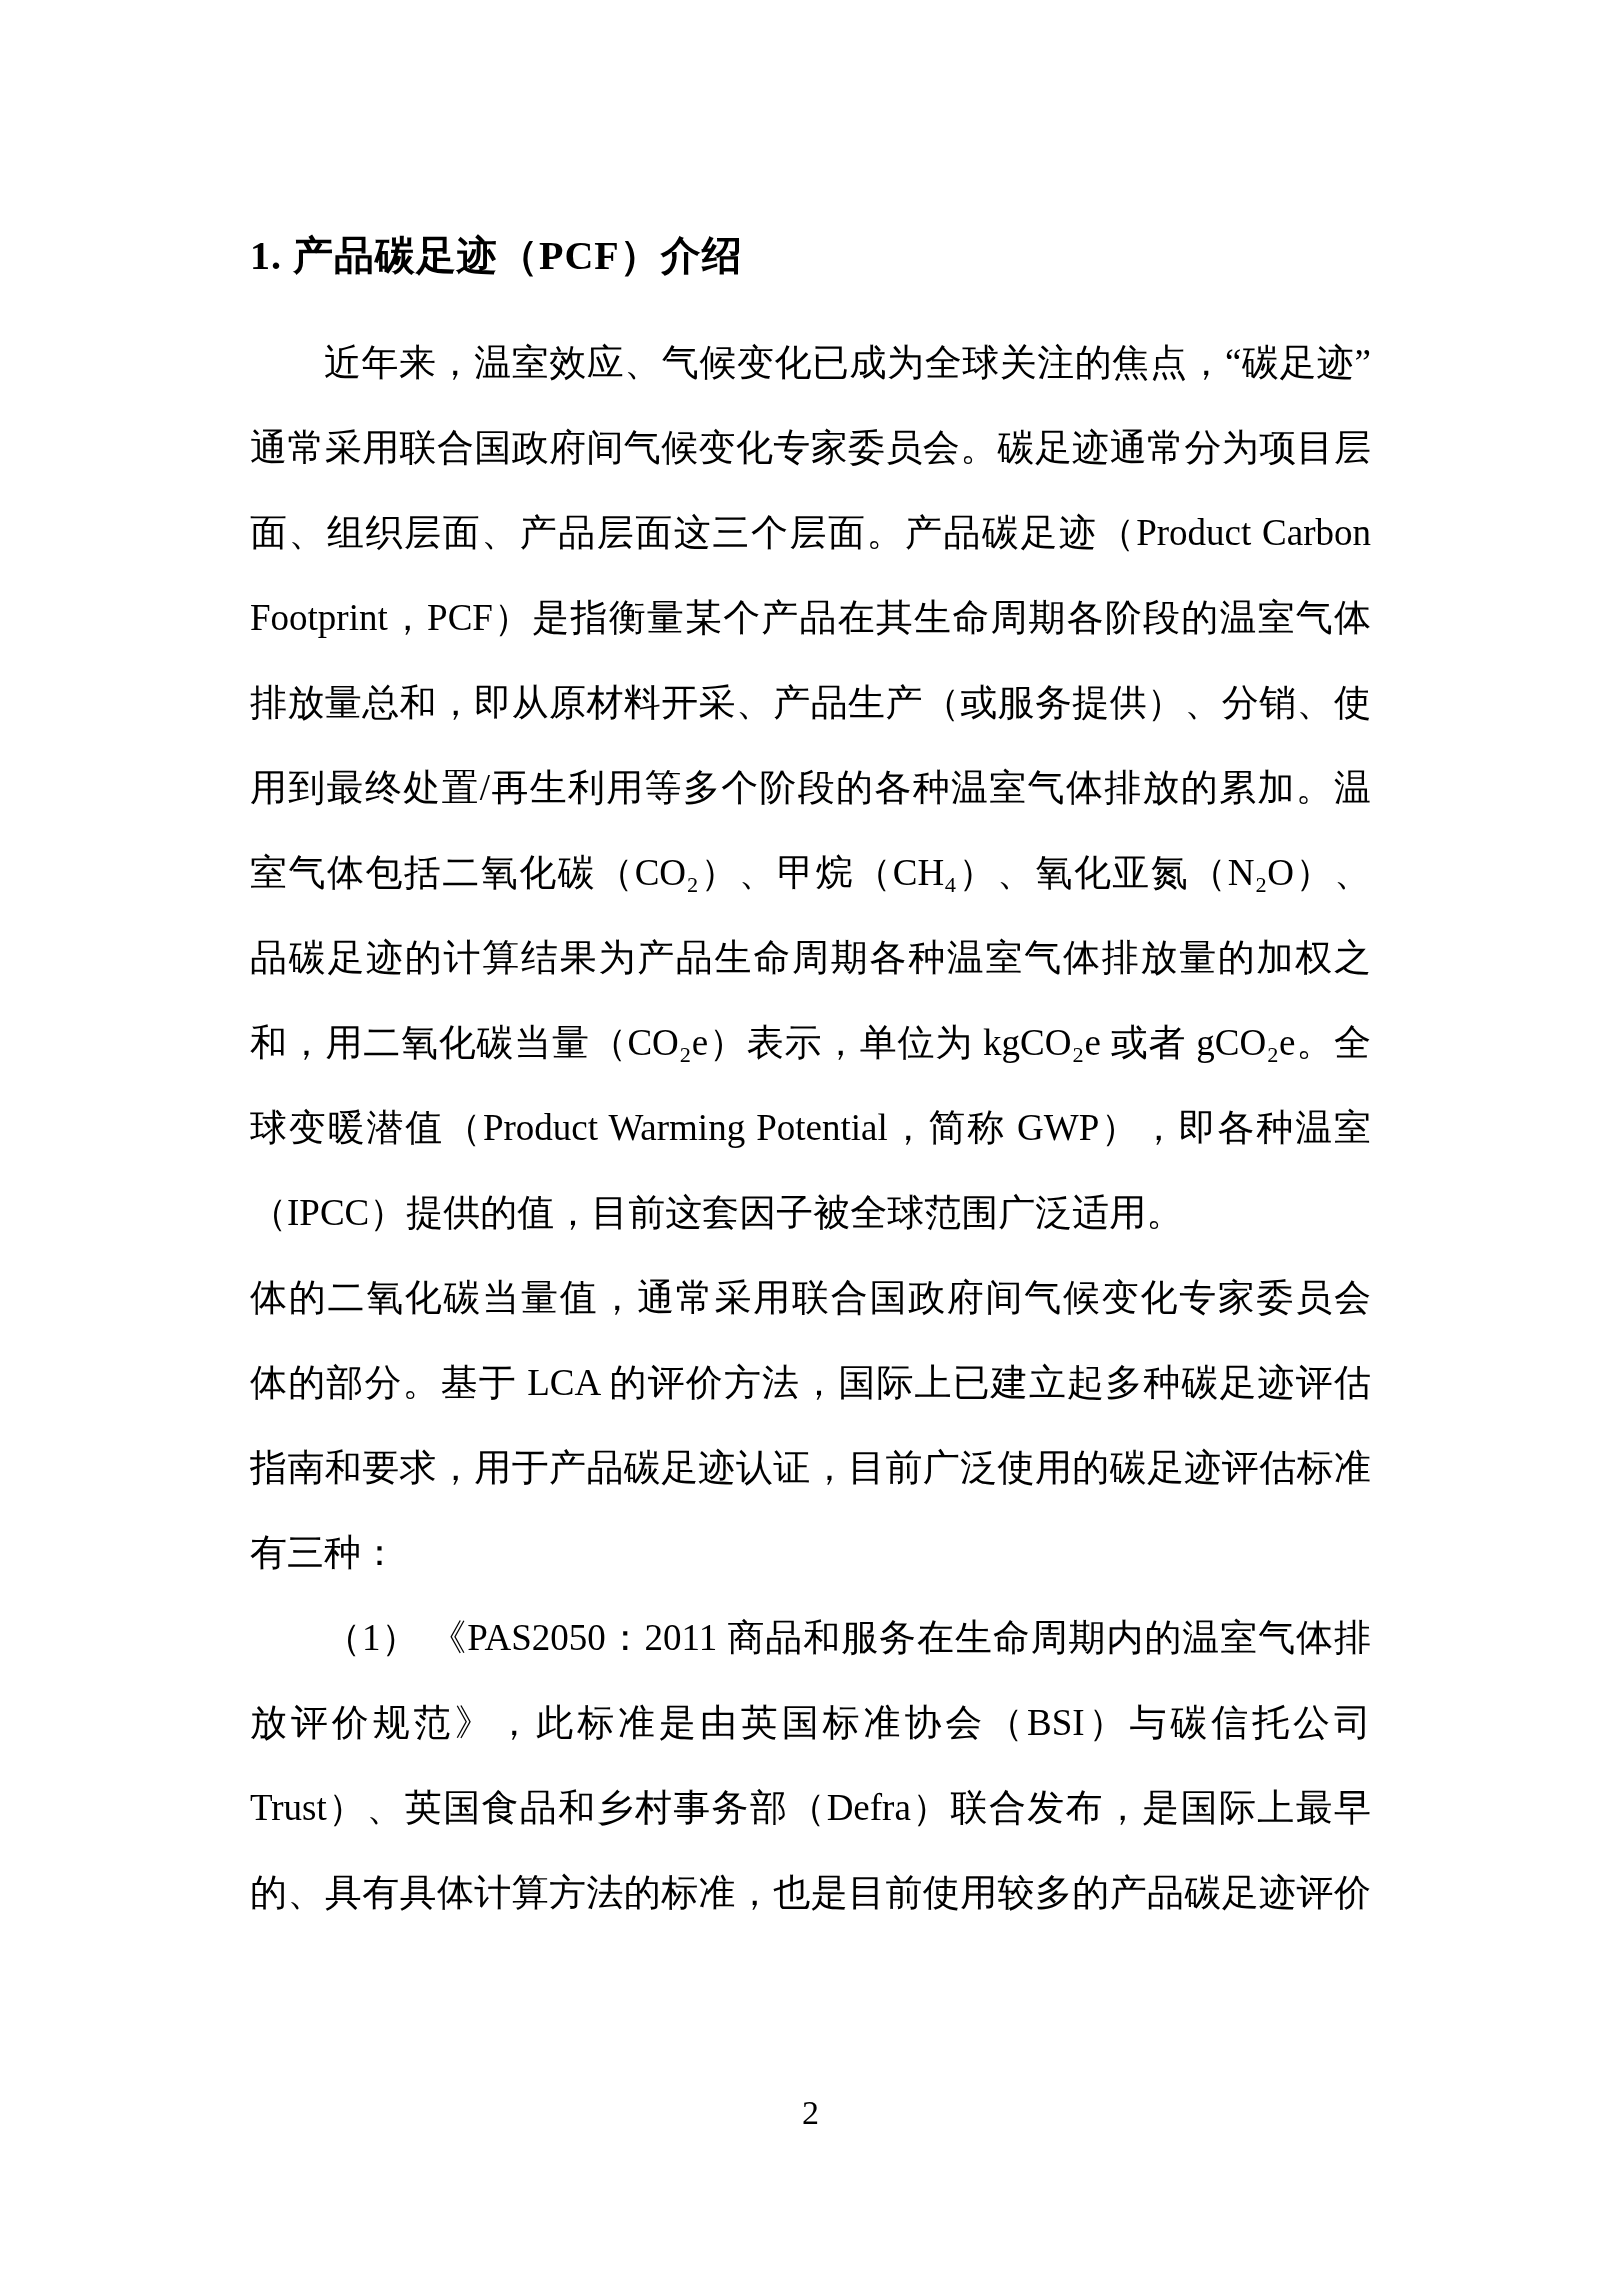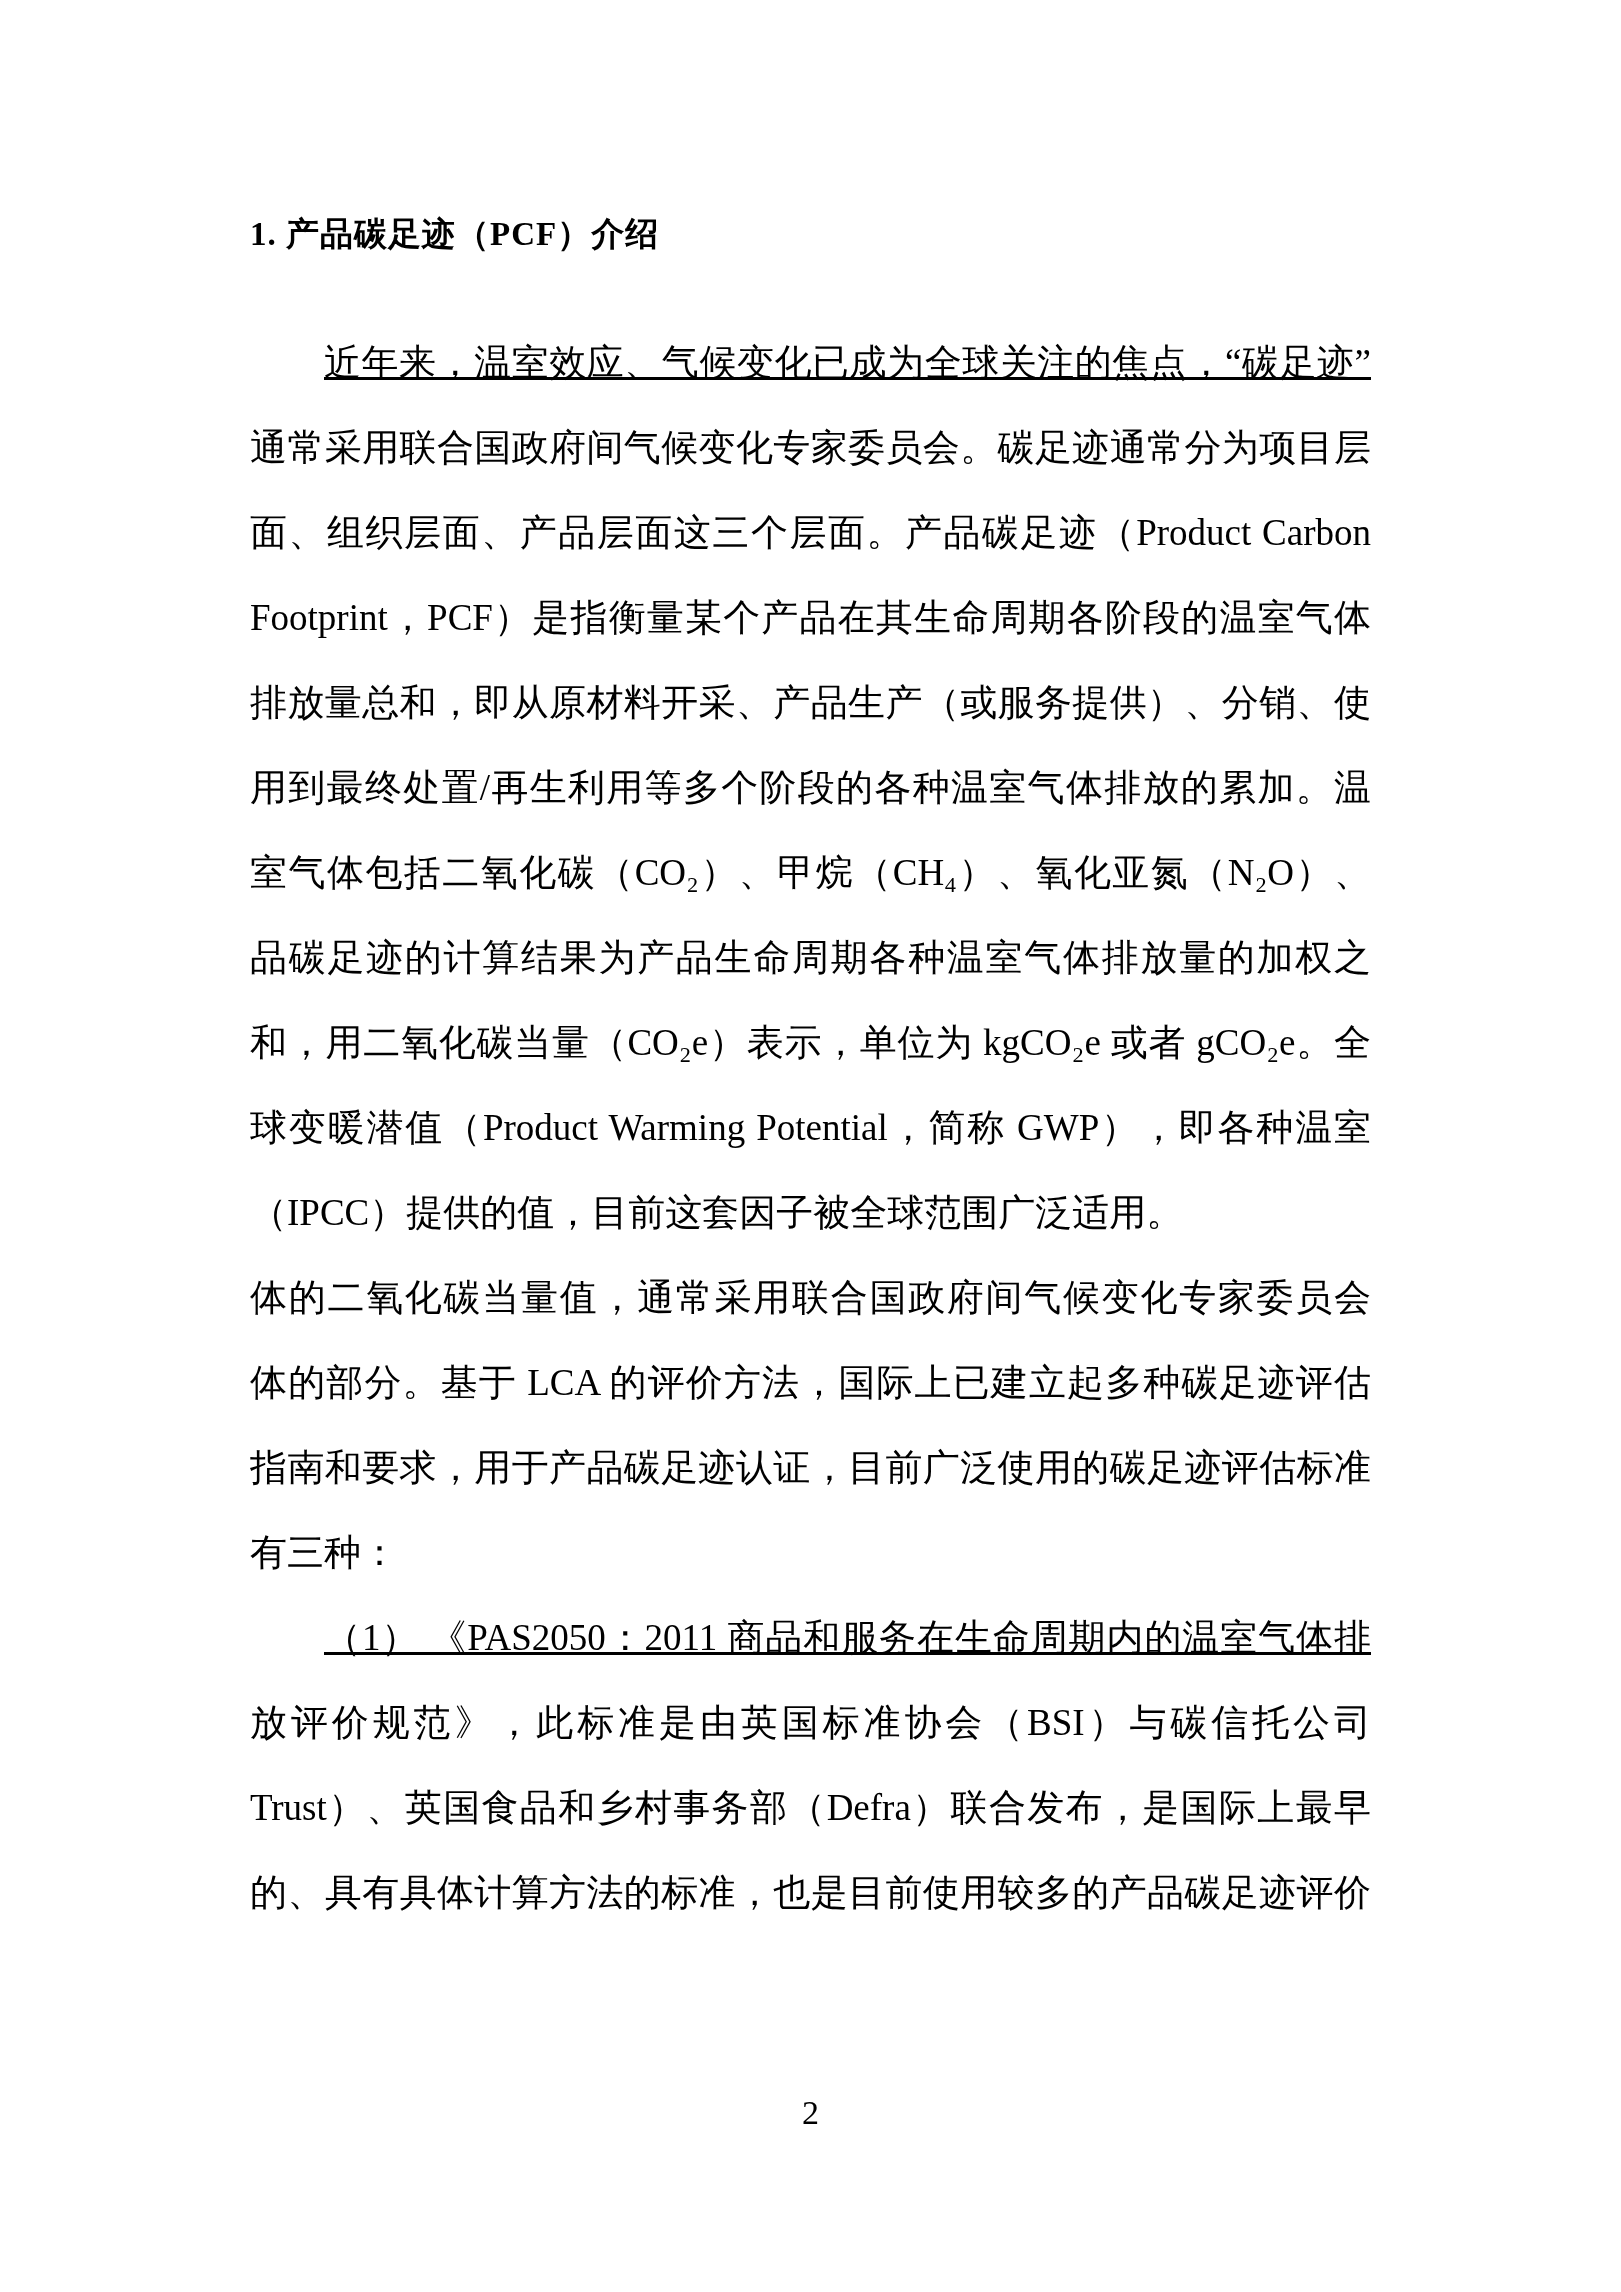--- a/index.html
+++ b/index.html
@@ -13,23 +13,23 @@
     height: 2293px;
     margin: 0 auto;
     background: #ffffff;
     color: #000000;
     font-family: "Liberation Serif", "DejaVu Serif", serif;
     overflow: hidden;
   }
   .heading {
     position: absolute;
     left: 250px;
-    top: 212px;
+    top: 228px;
     width: 1121px;
-    font-size: 33px;
+    font-size: 40px;
     font-weight: bold;
     letter-spacing: 1px;
     white-space: nowrap;
   }
   .doc-body {
     position: absolute;
     left: 250px;
     top: 320px;
     width: 1121px;
   }
@@ -37,21 +37,20 @@
     font-size: 37px;
     height: 85px;
     line-height: 85px;
     text-align: justify;
     text-align-last: justify;
     overflow: hidden;
     white-space: normal;
   }
   .ln.indent {
     padding-left: 74px;
-    text-decoration: underline;
   }
   .ln.short {
     text-align-last: left;
   }
   .page-number {
     position: absolute;
     left: 0;
     top: 2092px;
     width: 100%;
     text-align: center;

